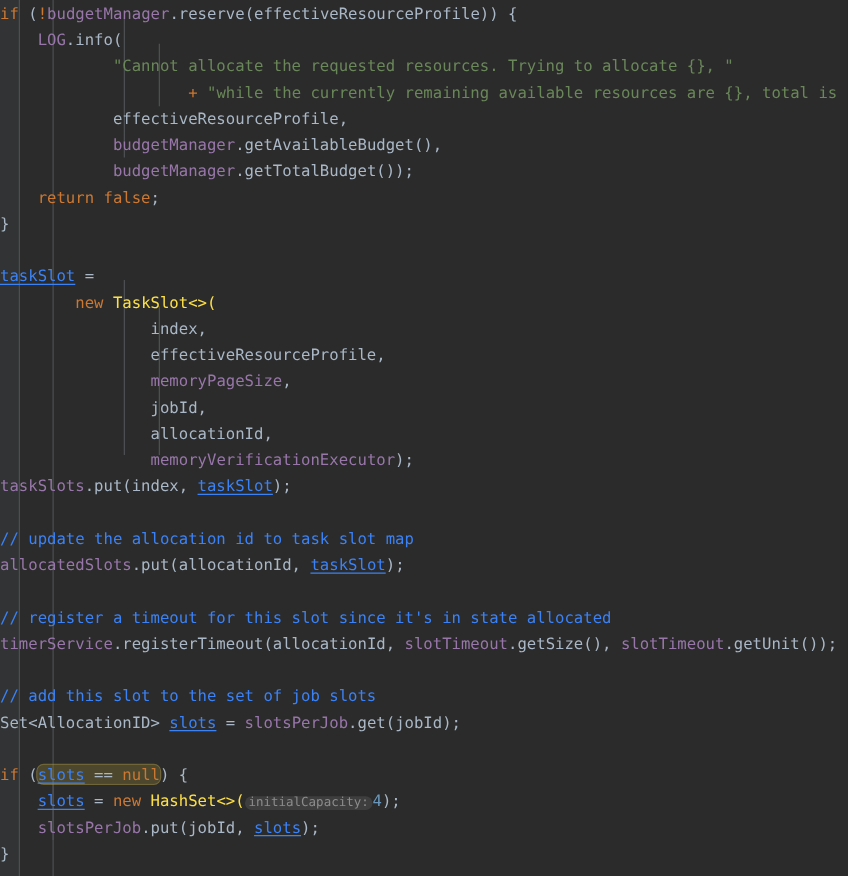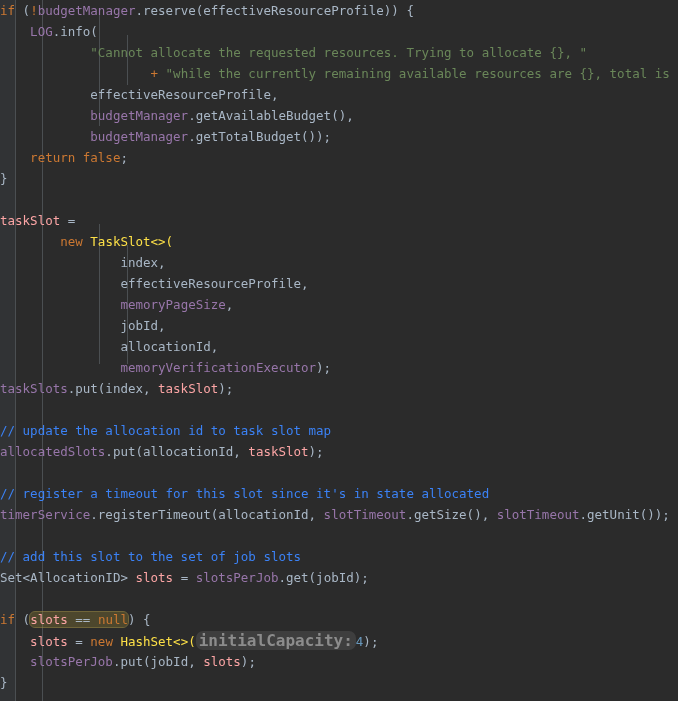--- a/index.html
+++ b/index.html
@@ -34,37 +34,36 @@
     white-space:pre;
     position:relative;
   }
   
   .kw      {color:#cc7832;}          
   .plain   {color:#a9b7c6;}          
   .field   {color:#9876aa;}          
   .str     {color:#6a8759;}          
   .cmt     {color:#3b82f6;}          
   .num     {color:#6897bb;}          
-  .localvar{color:#fca5a5;text-underline-offset:2px;}
+  .localvar{color:#3b82f6;text-decoration:underline;text-underline-offset:2px;}
   .cls     {color:#fde047;}          
   
   .hl{
     background:#32593d00;
     background-color:rgba(150,130,50,0.32);
     outline:1px solid rgba(170,150,70,0.55);
     border-radius:5px;
   }
   
   .hint{
     background:rgba(255,255,255,0.09);
     color:#8c8c8c;
     border-radius:7px;
     padding:0 3px;
-    font-size:16px;
-    font-weight:bold;
+    font-size:10px;
   }
   #watermark{
     position:absolute;right:14px;bottom:14px;
     color:#b9b9b9;
     font-family:"DejaVu Sans","Liberation Sans",sans-serif;
     font-size:17px;
     letter-spacing:0.5px;
     opacity:0.92;
     pointer-events:none;
   }

